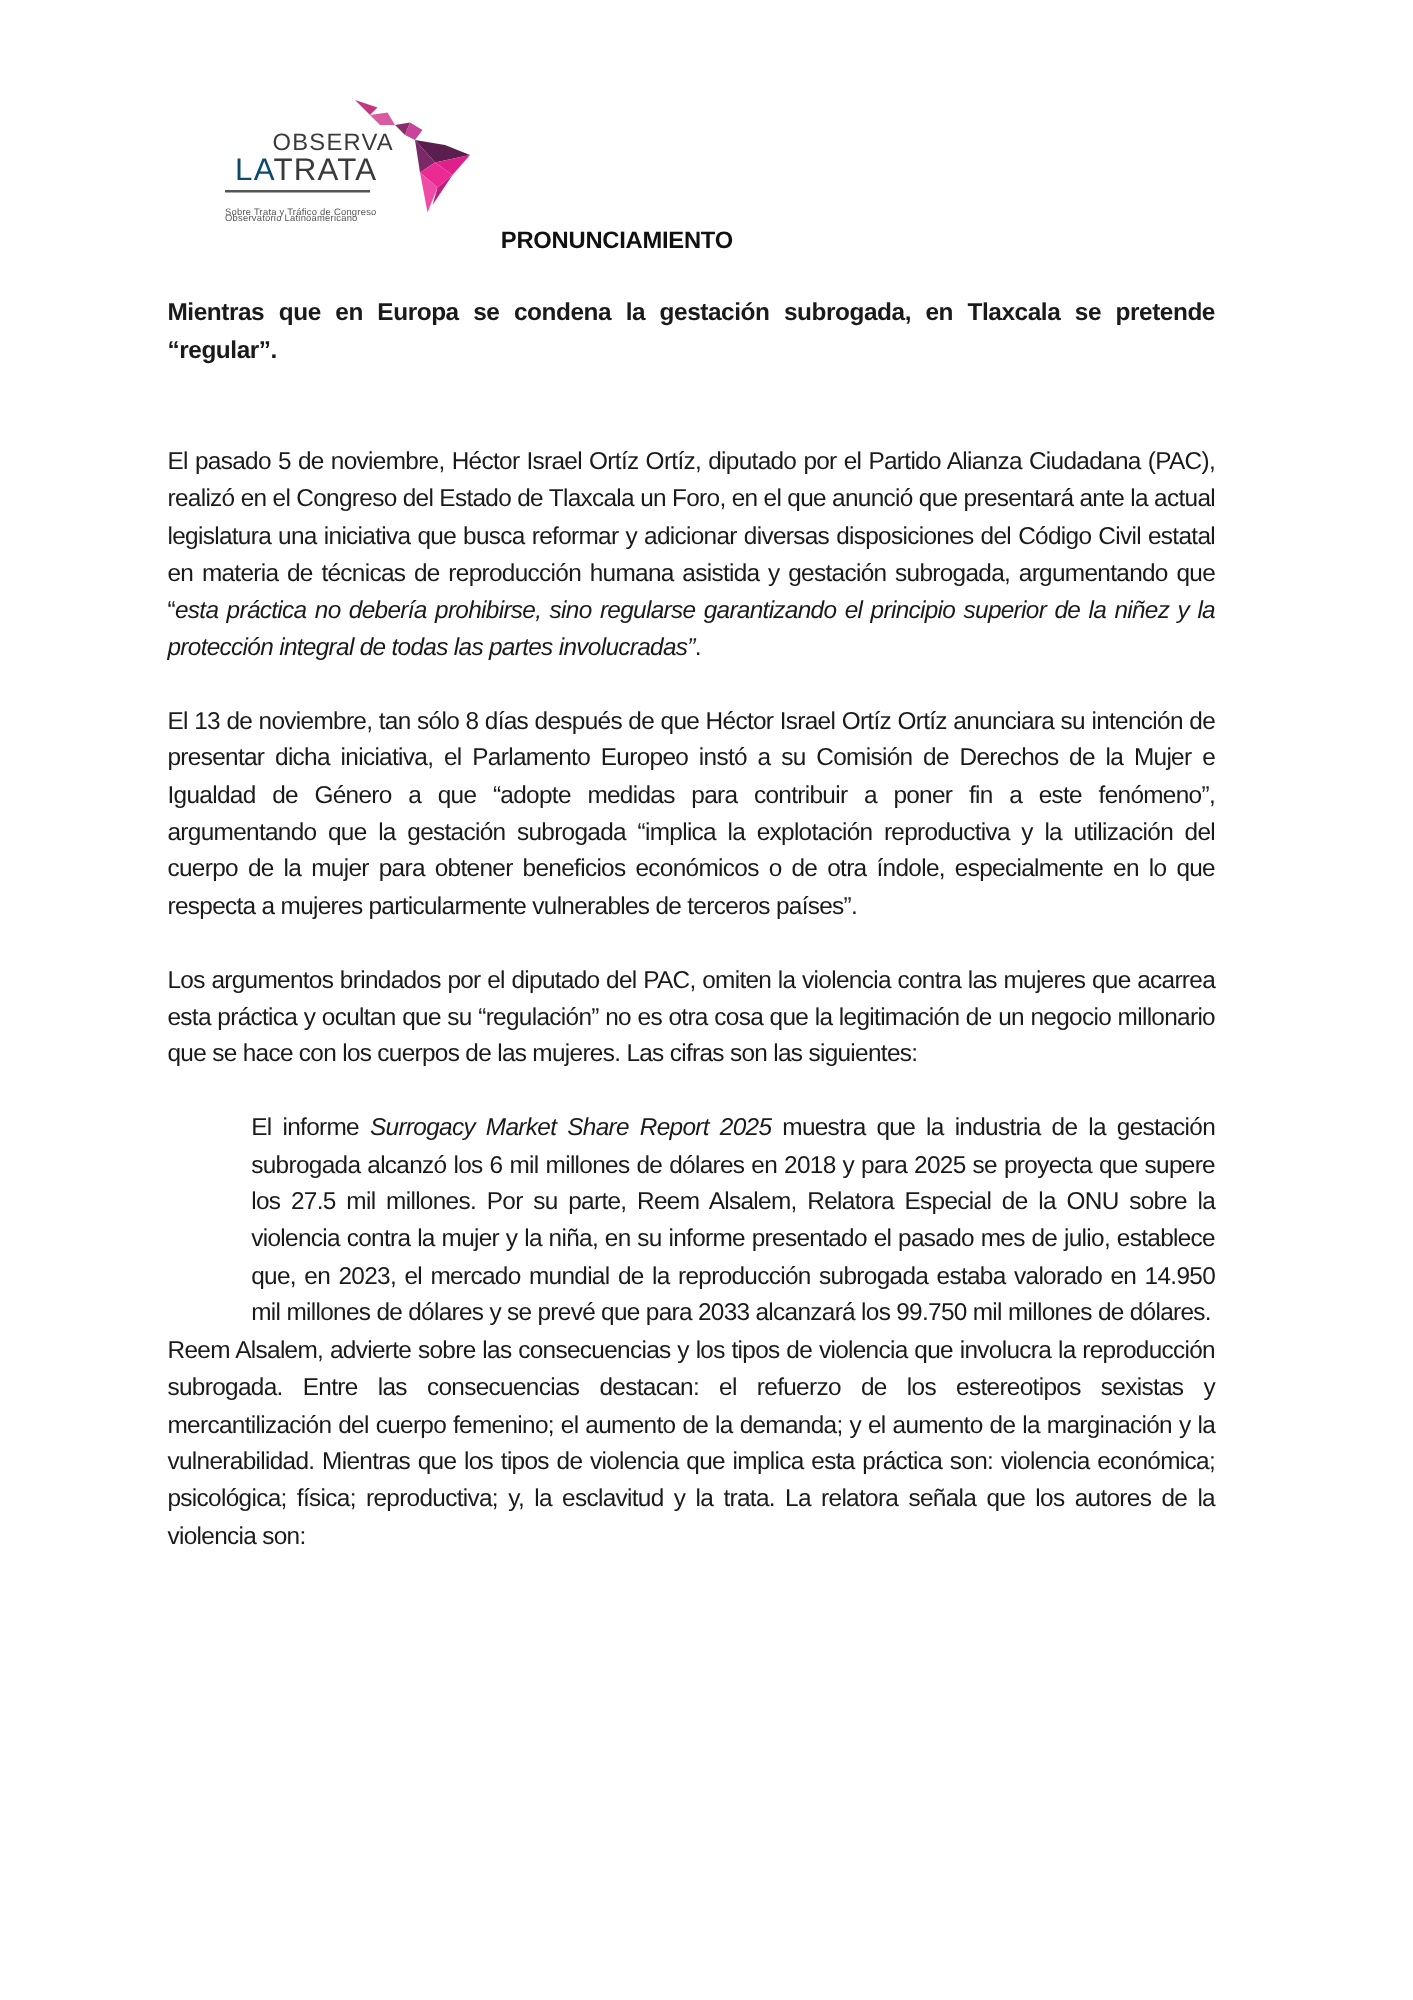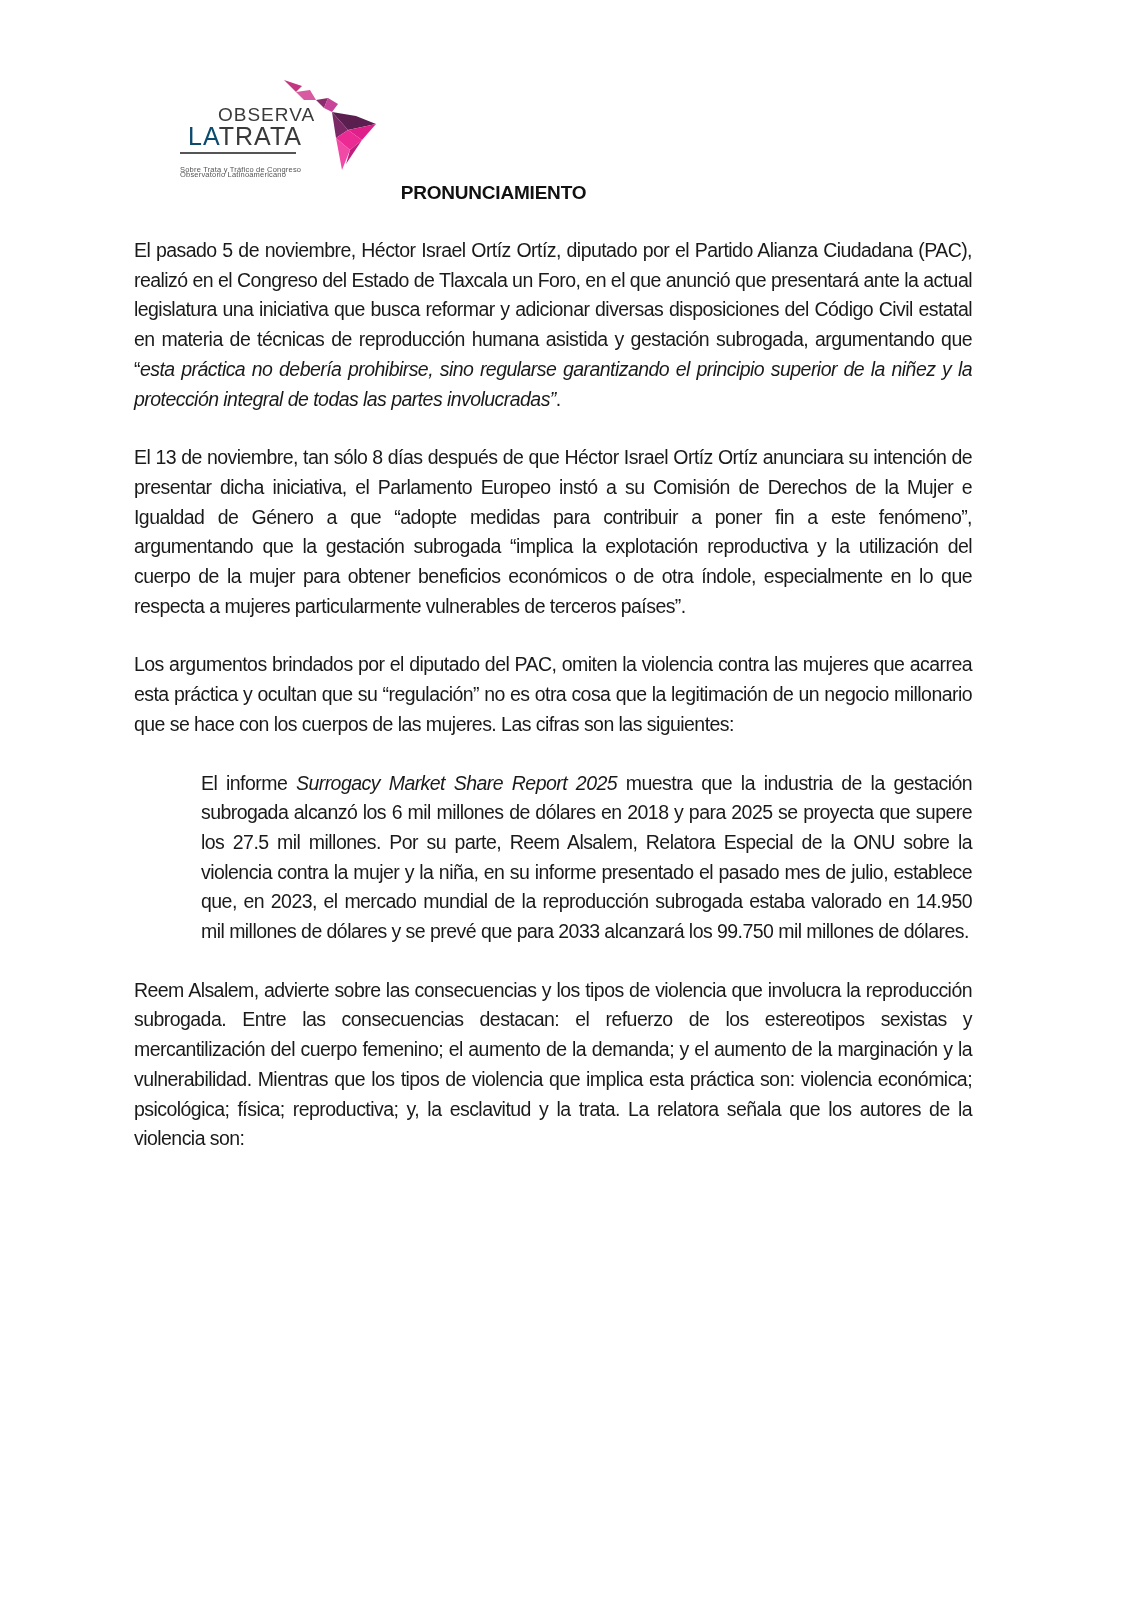--- a/index.html
+++ b/index.html
@@ -14,21 +14,21 @@
   .logo .s1 { top: 92px; } .logo .s2 { top: 87px; }
   .logo svg { position: absolute; left: 100px; top: 0; }
 
   .title { position: absolute; top: 182px; left: 0; width: 987px; text-align: center;
            font-weight: bold; font-size: 19px; letter-spacing: -0.2px; color: #111; }
   .content { position: absolute; left: 134px; top: 236px; width: 838px; }
   p { margin: 0; text-align: justify; font-size: 19.5px; line-height: 29.7px;
       letter-spacing: -0.55px; word-spacing: 0px; }
   p.head { font-weight: bold; letter-spacing: -0.35px; margin-bottom: 60px; }
   p.body { margin-bottom: 29px; }
-  p.indent { margin-left: 67px; margin-bottom: 29px; }
+  p.indent { margin-left: 67px; }
   em { }
 </style>
 </head>
 <body>
 
 <div class="logo">
   <svg width="105" height="95" viewBox="0 0 105 95">
     <polygon points="8,2 26,8 20,14" fill="#c2377f"></polygon>
     <polygon points="20,14 34,12 40,22 28,22" fill="#d85aa0"></polygon>
     <polygon points="40,22 52,20 48,30" fill="#8a2b6b"></polygon>
@@ -43,20 +43,21 @@
   <div class="l1">OBSERVA</div>
   <div class="l2"><span class="la">LA</span><span>TRATA</span></div>
   <div class="rule"></div>
   <div class="sub s1">Observatorio Latinoamericano</div>
   <div class="sub s2">Sobre Trata y Tráfico de Congreso</div>
 </div>
 
 <div class="title">PRONUNCIAMIENTO</div>
 
 <div class="content">
+  <p class="head">Mientras que en Europa se condena la gestación subrogada, en Tlaxcala se pretende “regular”.</p>
 
   <p class="body"><span>El pasado 5 de noviembre, Héctor Israel Ortíz Ortíz, diputado por el Partido Alianza Ciudadana (PAC), realizó en el Congreso del Estado de Tlaxcala un Foro, en el que anunció que presentará ante la actual legislatura una iniciativa que busca reformar y adicionar diversas disposiciones del Código Civil estatal en materia de técnicas de reproducción humana asistida y gestación subrogada, argumentando que “</span><em>esta práctica no debería prohibirse, sino regularse garantizando el principio superior de la niñez y la protección integral de todas las partes involucradas”</em><span>.</span></p>
 
   <p class="body">El 13 de noviembre, tan sólo 8 días después de que Héctor Israel Ortíz Ortíz anunciara su intención de presentar dicha iniciativa, el Parlamento Europeo instó a su Comisión de Derechos de la Mujer e Igualdad de Género a que “adopte medidas para contribuir a poner fin a este fenómeno”, argumentando que la gestación subrogada “implica la explotación reproductiva y la utilización del cuerpo de la mujer para obtener beneficios económicos o de otra índole, especialmente en lo que respecta a mujeres particularmente vulnerables de terceros países”.</p>
 
   <p class="body">Los argumentos brindados por el diputado del PAC, omiten la violencia contra las mujeres que acarrea esta práctica y ocultan que su “regulación” no es otra cosa que la legitimación de un negocio millonario que se hace con los cuerpos de las mujeres. Las cifras son las siguientes:</p>
 
   <p class="indent"><span>El informe </span><em>Surrogacy Market Share Report 2025</em><span> muestra que la industria de la gestación subrogada alcanzó los 6 mil millones de dólares en 2018 y para 2025 se proyecta que supere los 27.5 mil millones. Por su parte, Reem Alsalem, Relatora Especial de la ONU sobre la violencia contra la mujer y la niña, en su informe presentado el pasado mes de julio, establece que, en 2023, el mercado mundial de la reproducción subrogada estaba valorado en 14.950 mil millones de dólares y se prevé que para 2033 alcanzará los 99.750 mil millones de dólares.</span></p>
 
   <p class="body">Reem Alsalem, advierte sobre las consecuencias y los tipos de violencia que involucra la reproducción subrogada. Entre las consecuencias destacan: el refuerzo de los estereotipos sexistas y mercantilización del cuerpo femenino; el aumento de la demanda; y el aumento de la marginación y la vulnerabilidad. Mientras que los tipos de violencia que implica esta práctica son: violencia económica; psicológica; física; reproductiva; y, la esclavitud y la trata. La relatora señala que los autores de la violencia son:</p>

